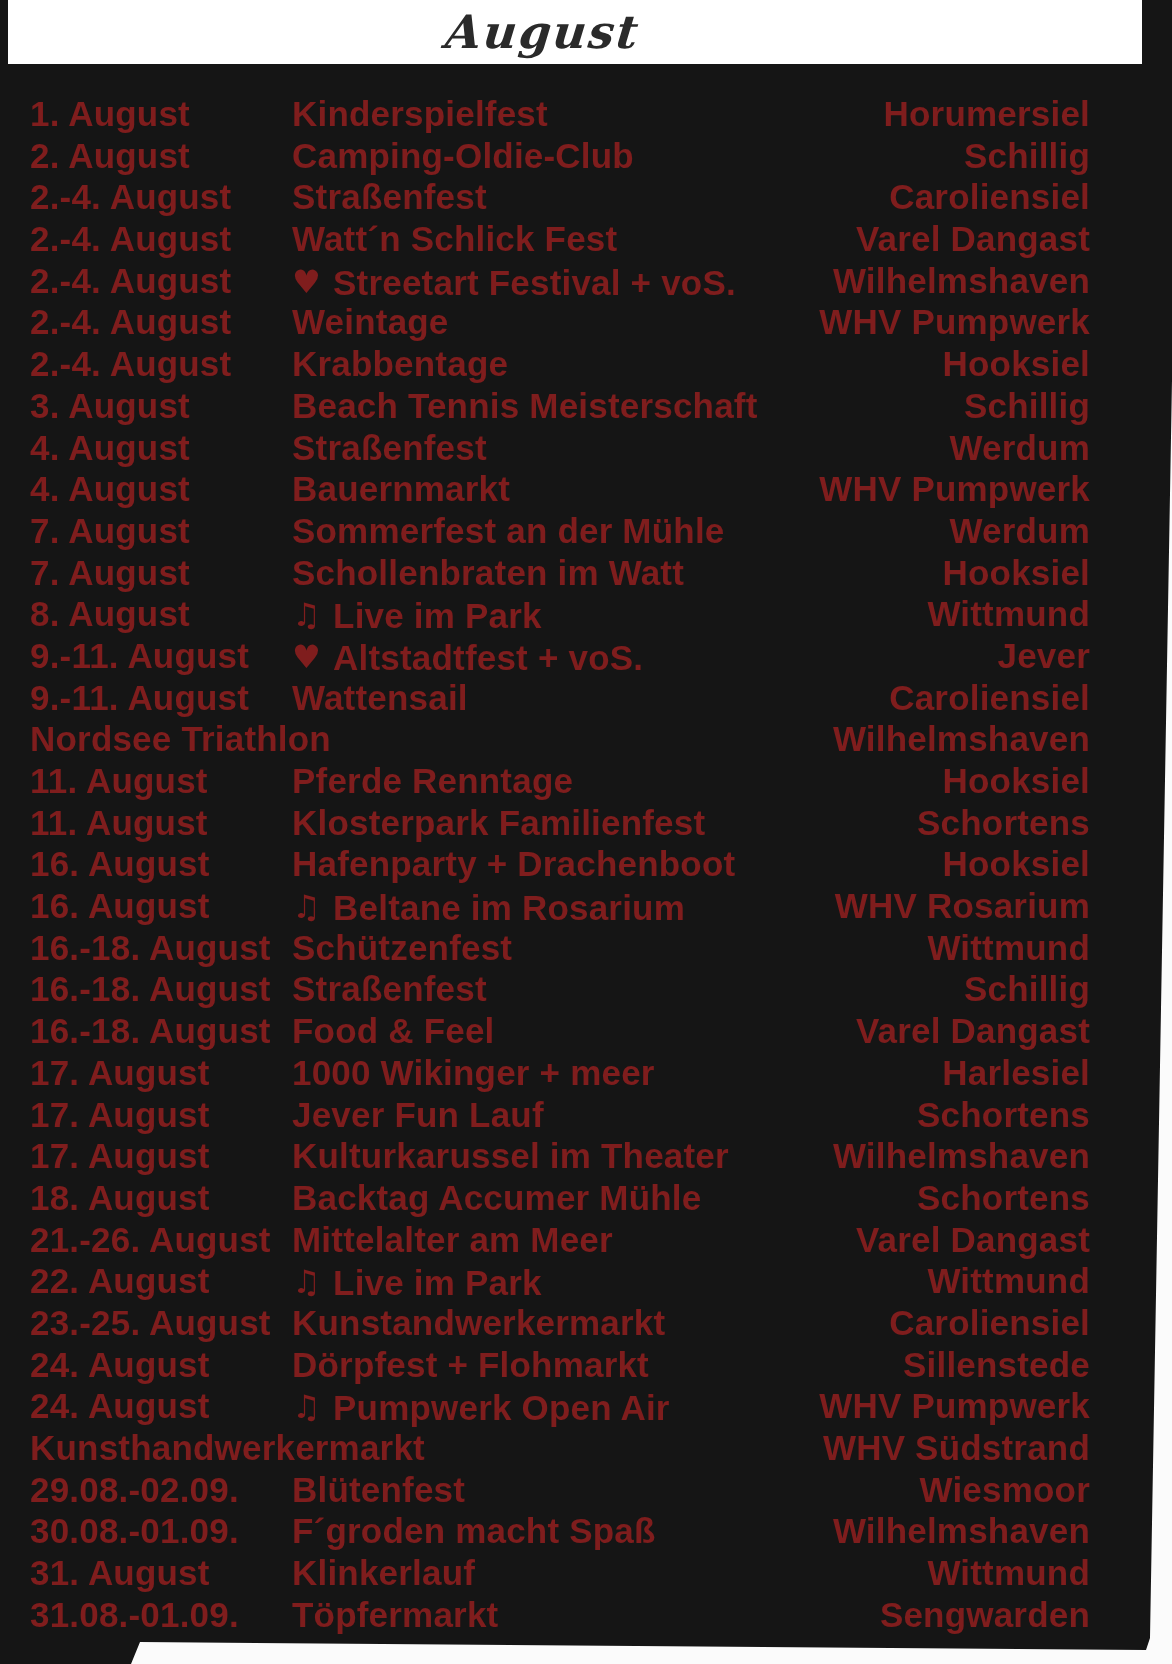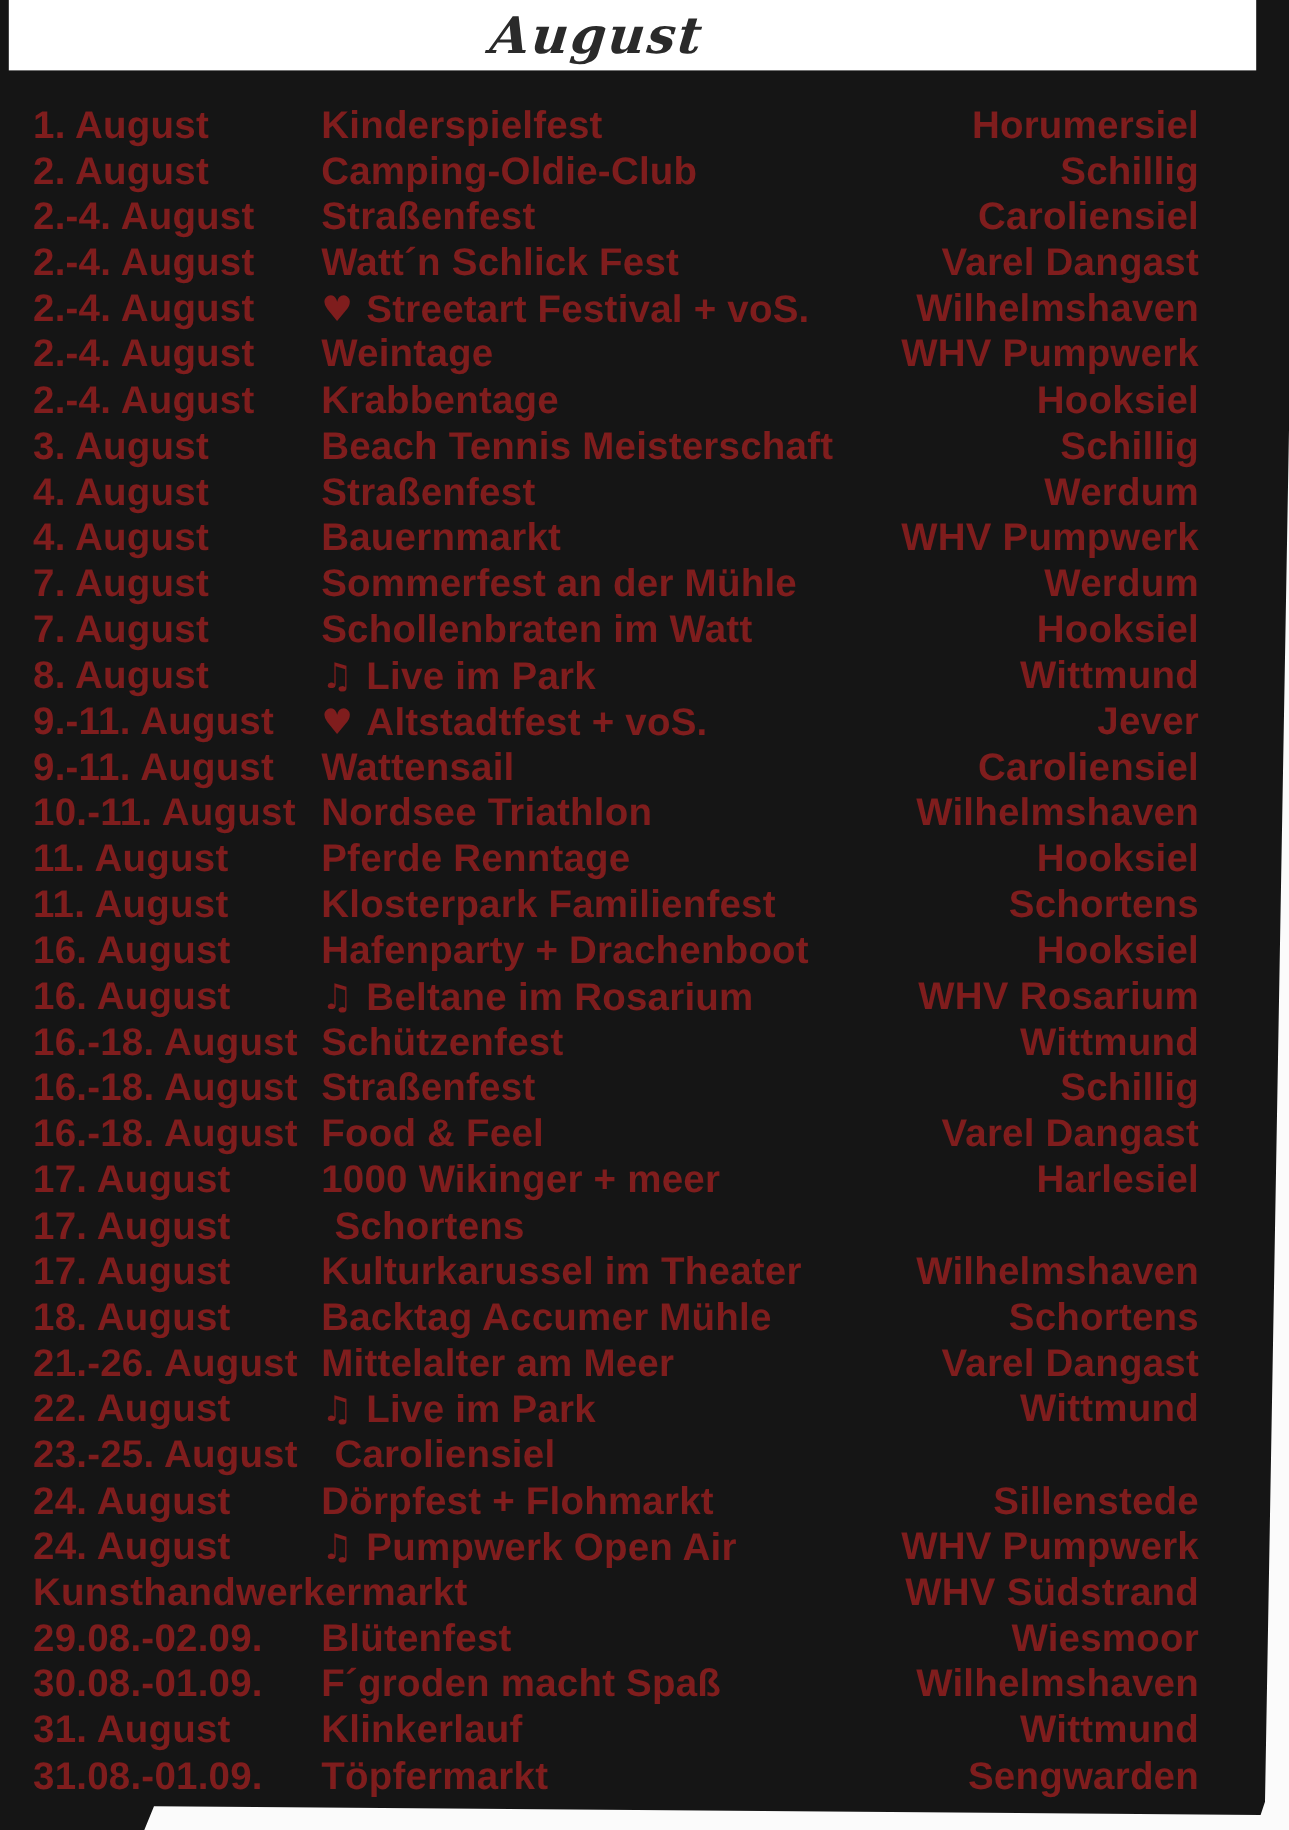--- a/index.html
+++ b/index.html
@@ -224,21 +224,20 @@
   <div class="event-row">
     <span class="col-date">9.-11. August</span>
     <span class="col-event">
 
       <span class="name">Wattensail</span>
     </span>
     <span class="col-location">Caroliensiel</span>
   </div>
 
   <div class="event-row">
-    <span class="col-date">10.-11. August</span>
     <span class="col-event">
 
       <span class="name">Nordsee Triathlon</span>
     </span>
     <span class="col-location">Wilhelmshaven</span>
   </div>
 
   <div class="event-row">
     <span class="col-date">11. August</span>
     <span class="col-event">
@@ -306,20 +305,24 @@
     <span class="col-date">17. August</span>
     <span class="col-event">
 
       <span class="name">1000 Wikinger + meer</span>
     </span>
     <span class="col-location">Harlesiel</span>
   </div>
 
   <div class="event-row">
     <span class="col-date">17. August</span>
+    <span class="col-event">
+
+      <span class="name">Jever Fun Lauf</span>
+    </span>
     <span class="col-location">Schortens</span>
   </div>
 
   <div class="event-row">
     <span class="col-date">17. August</span>
     <span class="col-event">
 
       <span class="name">Kulturkarussel im Theater</span>
     </span>
     <span class="col-location">Wilhelmshaven</span>
@@ -347,20 +350,24 @@
     <span class="col-date">22. August</span>
     <span class="col-event">
       <span class="icon">♫</span>
       <span class="name">Live im Park</span>
     </span>
     <span class="col-location">Wittmund</span>
   </div>
 
   <div class="event-row">
     <span class="col-date">23.-25. August</span>
+    <span class="col-event">
+
+      <span class="name">Kunstandwerkermarkt</span>
+    </span>
     <span class="col-location">Caroliensiel</span>
   </div>
 
   <div class="event-row">
     <span class="col-date">24. August</span>
     <span class="col-event">
 
       <span class="name">Dörpfest + Flohmarkt</span>
     </span>
     <span class="col-location">Sillenstede</span>

